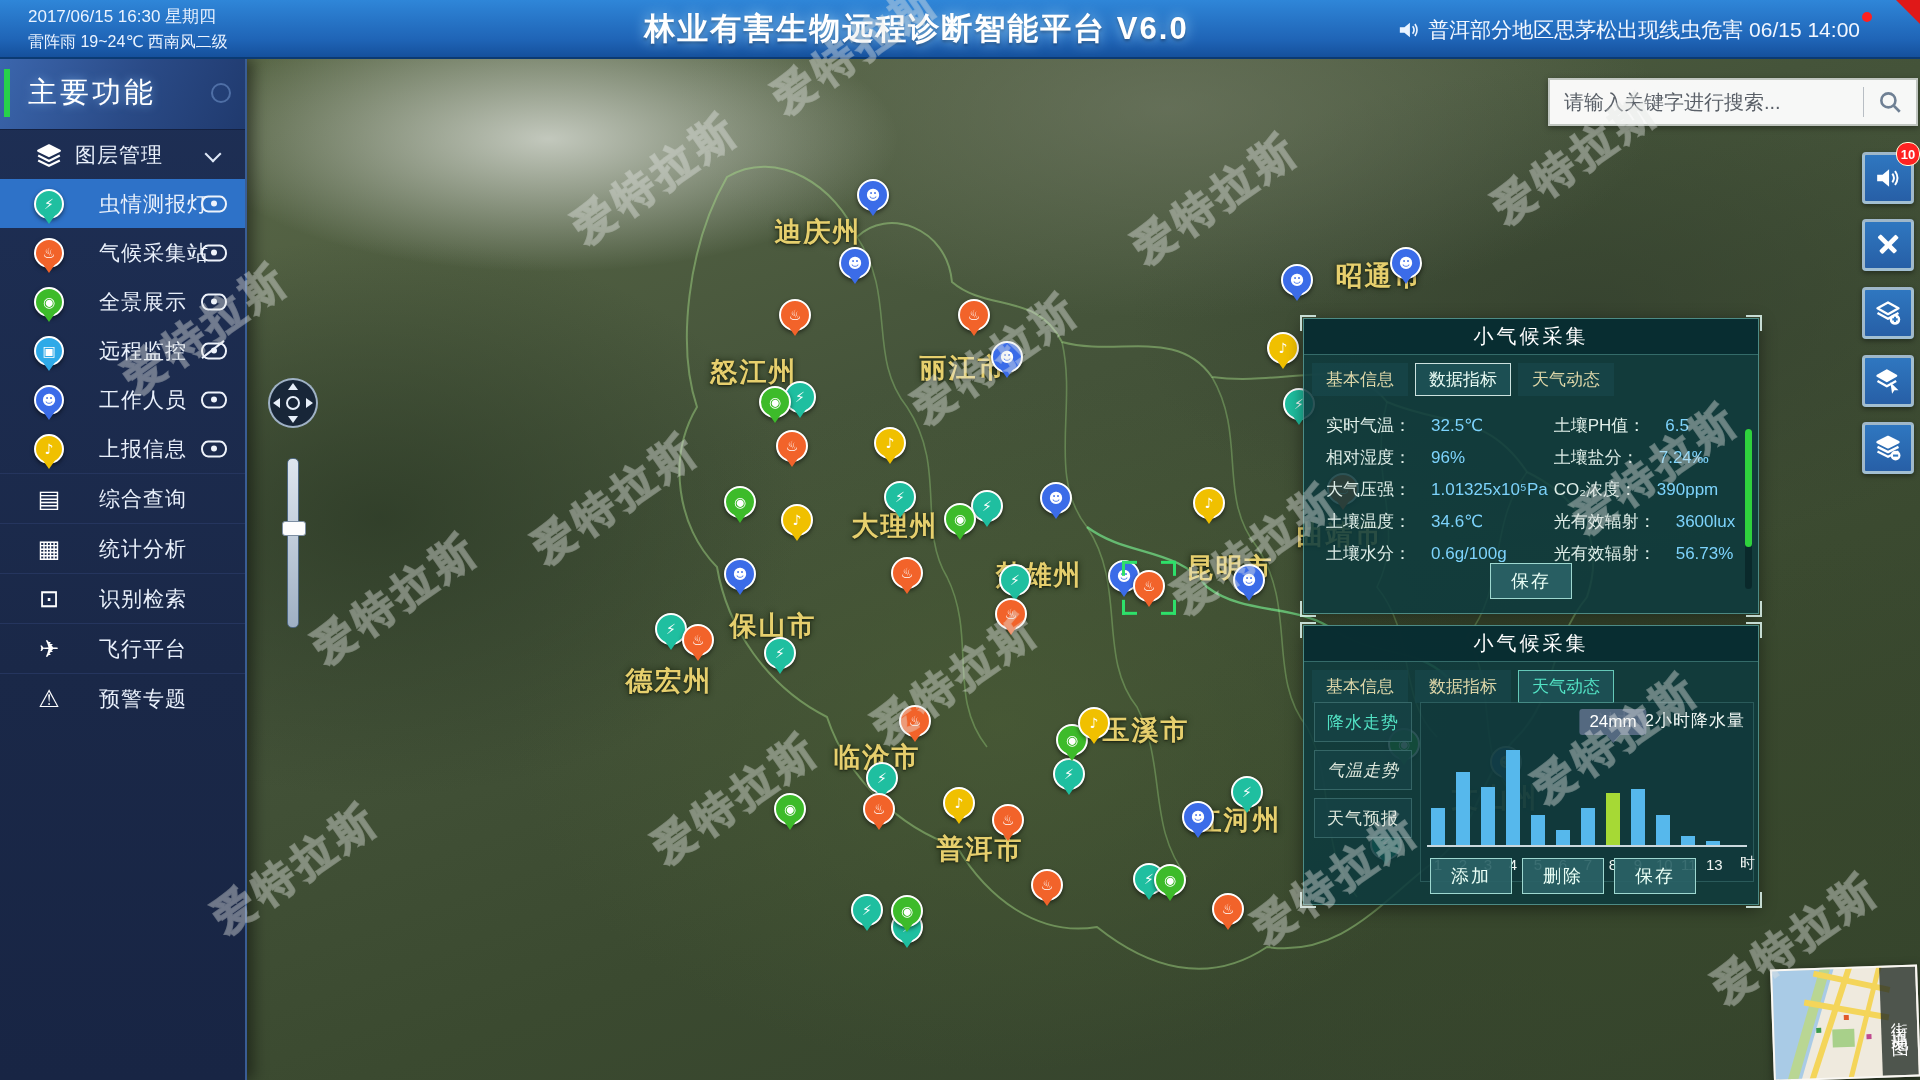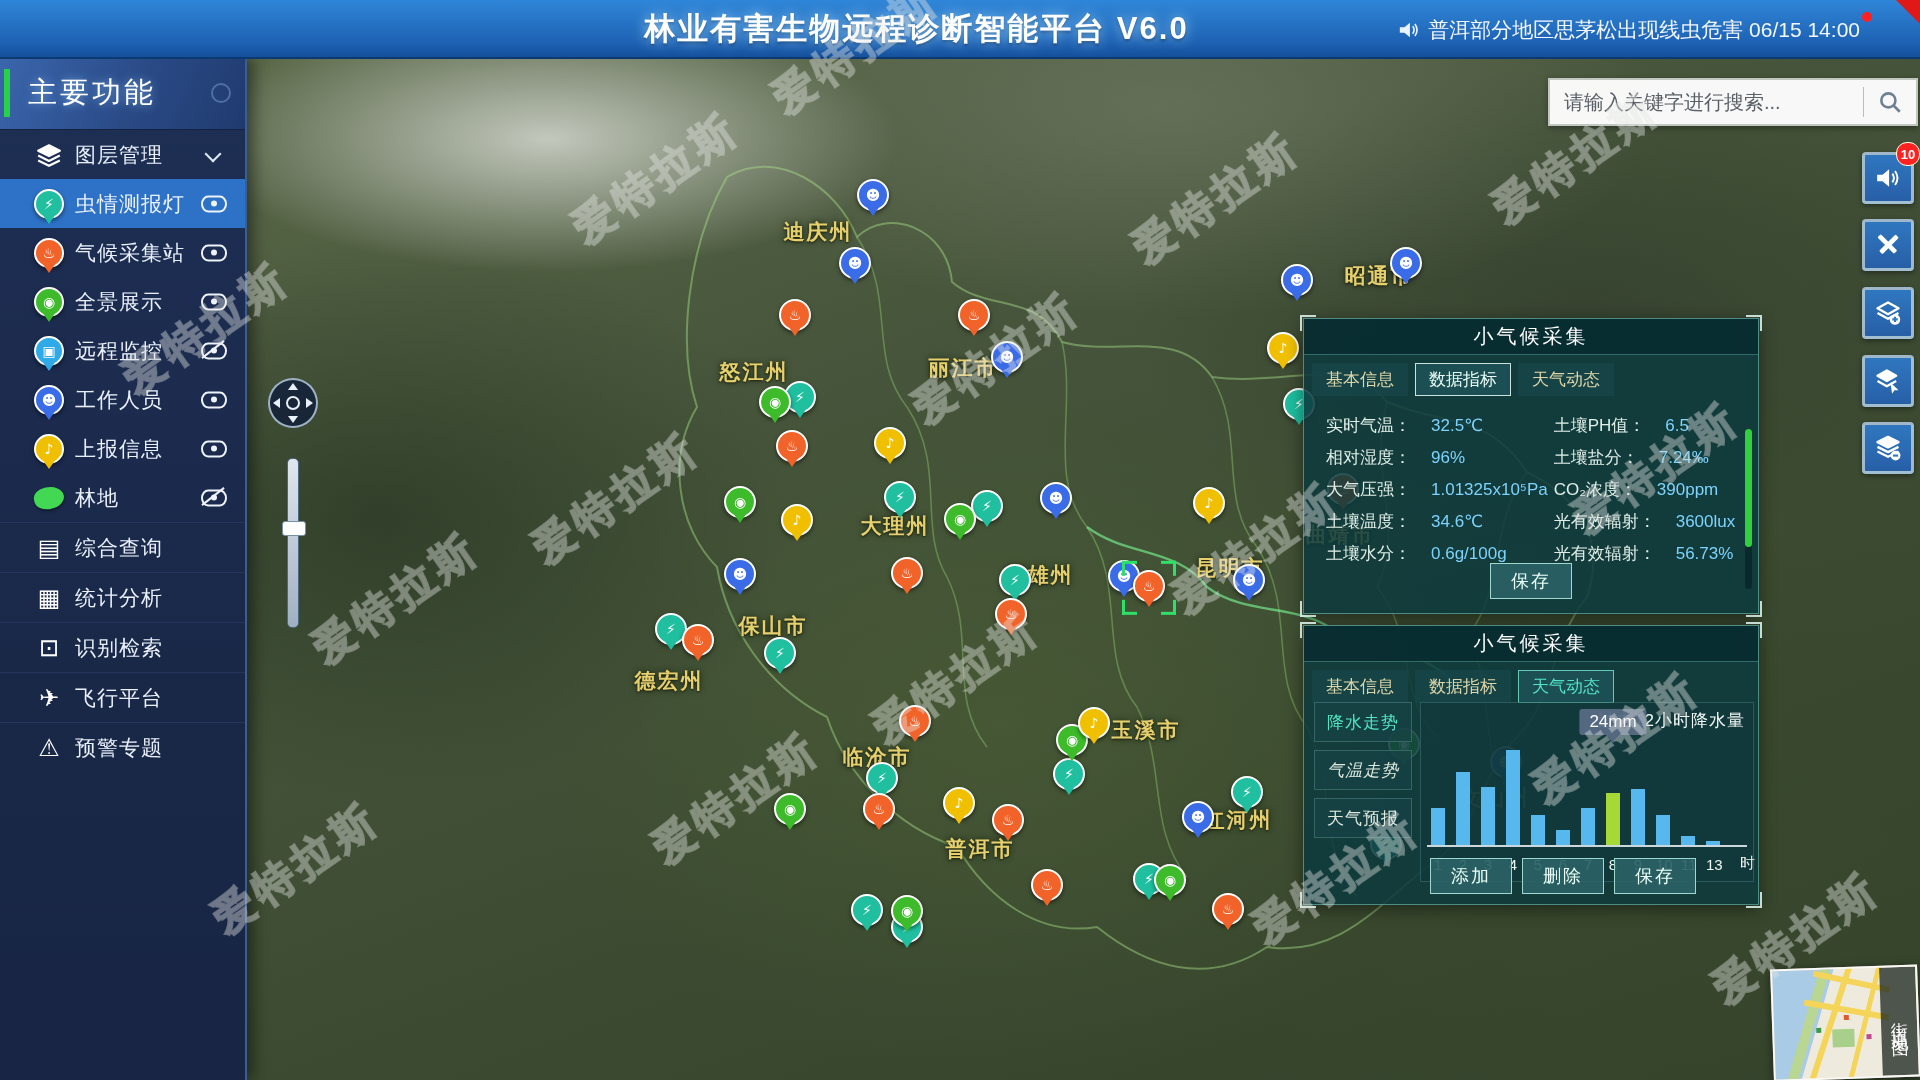--- a/index.html
+++ b/index.html
@@ -24,21 +24,21 @@
   #sidebar{position:absolute;left:0;top:57px;width:245px;bottom:0;z-index:25;
     background:linear-gradient(180deg,#1e2f55 0%,#1a2848 60%,#182544 100%);
     border-right:2px solid #3a5d94;box-shadow:6px 0 14px rgba(0,0,0,.45);}
   #sb-head{position:relative;height:72px;background:linear-gradient(115deg,#3b66ad 0%,#2a4a86 55%,#203a6e 100%);
     display:flex;align-items:center;border-bottom:1px solid #142142;}
   #sb-head::after{content:"";position:absolute;right:14px;top:26px;width:16px;height:16px;border-radius:50%;
     border:2px solid rgba(160,200,255,.35);}
   #sb-green{position:absolute;left:4px;top:12px;width:6px;height:48px;background:#27d14a;}
   #sb-title{margin-left:28px;color:#fff;font-size:29px;letter-spacing:3px;text-shadow:0 0 10px rgba(140,200,255,.7);}
   .sb-row{position:relative;height:49px;display:flex;align-items:center;color:#e9f0fb;font-size:21px;cursor:pointer;}
-  .sb-row .lbl{margin-left:75px;letter-spacing:1px;}
+  .sb-row .lbl{margin-left:99px;letter-spacing:1px;}
   .sb-row.group .lbl{margin-left:75px;}
   .sb-row.sel{background:#2e72c8;}
   .sb-row.menu{border-top:1px solid #253push;}
   .sb-row.menu{border-top:1px solid #25355e;}
   .sb-ico{position:absolute;left:34px;top:50%;transform:translateY(-50%);width:30px;display:flex;justify-content:center;}
   .chev{position:absolute;right:26px;top:18px;width:10px;height:10px;border-right:2px solid #dfe9f8;border-bottom:2px solid #dfe9f8;transform:rotate(45deg);}
   
   .eye{position:absolute;right:18px;top:50%;transform:translateY(-50%);width:22px;height:13px;border:2px solid #eef3fb;border-radius:55% 55% 55% 55% / 100% 100% 100% 100%;}
   .eye::before{content:"";position:absolute;left:50%;top:50%;transform:translate(-50%,-50%);width:6px;height:6px;border-radius:50%;background:#eef3fb;}
   .eye.off::after{content:"";position:absolute;left:-4px;top:4px;width:28px;height:2px;background:#eef3fb;transform:rotate(-38deg);}
@@ -55,21 +55,21 @@
   #map{position:absolute;left:247px;top:57px;right:0;bottom:0;z-index:1;
     background:
      radial-gradient(ellipse 500px 190px at 18% 8%, rgba(214,218,210,.85), rgba(214,218,210,0) 70%),
      radial-gradient(ellipse 700px 300px at 55% 5%, rgba(120,128,108,.55), rgba(120,128,108,0) 70%),
      radial-gradient(ellipse 600px 400px at 8% 45%, rgba(44,58,38,.8), rgba(44,58,38,0) 70%),
      radial-gradient(ellipse 700px 500px at 45% 65%, rgba(74,92,54,.7), rgba(74,92,54,0) 70%),
      radial-gradient(ellipse 800px 500px at 85% 80%, rgba(56,72,44,.75), rgba(56,72,44,0) 72%),
      radial-gradient(ellipse 650px 350px at 80% 25%, rgba(52,64,46,.8), rgba(52,64,46,0) 70%),
      linear-gradient(160deg,#5a6848 0%,#45543a 35%,#3b4a30 65%,#33412b 100%);}
   #bounds{position:absolute;left:0;top:0;width:100%;height:100%;}
-  .city{position:absolute;transform:translate(-50%,-50%);color:#e6cf6d;font-size:21px;font-weight:bold;letter-spacing:2px;
+  .city{position:absolute;transform:translate(-50%,-50%);color:#e6cf6d;font-size:27px;font-weight:bold;letter-spacing:2px;
     text-shadow:0 1px 2px #1c2414,0 0 6px rgba(20,30,10,.9);white-space:nowrap;z-index:2;}
   .mk{position:absolute;transform:translate(-50%,-100%);z-index:3;}
   .selbox{position:absolute;width:46px;height:46px;left:50%;top:50%;transform:translate(-50%,-46%);}
   .selbox i{position:absolute;width:12px;height:12px;border:3px solid #2ee06a;}
   .selbox .tl{left:-4px;top:-4px;border-right:none;border-bottom:none;}
   .selbox .tr{right:-4px;top:-4px;border-left:none;border-bottom:none;}
   .selbox .bl{left:-4px;bottom:-4px;border-right:none;border-top:none;}
   .selbox .br{right:-4px;bottom:-4px;border-left:none;border-top:none;}
 
   
@@ -464,20 +464,24 @@
       <i class="s"></i>
       <i class="w"></i>
       <i class="e"></i>
       <i class="c"></i>
   </div>
   <div id="zslider">
     <div id="zhandle"></div>
   </div>
 
   <div id="header">
+    <div id="hdr-left">
+      <div id="hdr-date">2017/06/15  16:30  星期四</div>
+      <div id="hdr-weather">雷阵雨  19~24℃  西南风二级</div>
+    </div>
     <div id="hdr-title">林业有害生物远程诊断智能平台 V6.0</div>
     <div id="hdr-notice">
       <svg width="22" height="20" viewBox="0 0 24 20">
         <polygon points="2,7 7,7 13,2 13,18 7,13 2,13" fill="#eaf3ff"></polygon>
         <path d="M16 6 Q19 10 16 14 M18.5 3.5 Q23 10 18.5 16.5" stroke="#eaf3ff" stroke-width="1.8" fill="none"></path>
       </svg>
       <span>普洱部分地区思茅松出现线虫危害 06/15 14:00</span>
     </div>
     <div id="notice-dot"></div>
     <div id="corner-ribbon"></div>
@@ -547,27 +551,20 @@
         </div>
         <div class="sb-row">
           <span class="sb-ico">
             <span class="pin" style="--c: #f0c000; width: 26px; height: 26px;">
               <i class="g">♪</i>
             </span>
           </span>
           <span class="lbl">上报信息</span>
           <i class="eye"></i>
         </div>
-        <div class="sb-row">
-          <span class="sb-ico">
-            <span class="blob"></span>
-          </span>
-          <span class="lbl">林地</span>
-          <i class="eye off"></i>
-        </div>
       </div>
     <div id="sb-menu">
         <div class="sb-row menu">
           <span class="sb-ico mglyph" style="color: rgb(255, 255, 255); font-size: 24px;">▤</span>
           <span class="lbl">综合查询</span>
         </div>
         <div class="sb-row menu">
           <span class="sb-ico mglyph" style="color: rgb(255, 255, 255); font-size: 24px;">▦</span>
           <span class="lbl">统计分析</span>
         </div>

